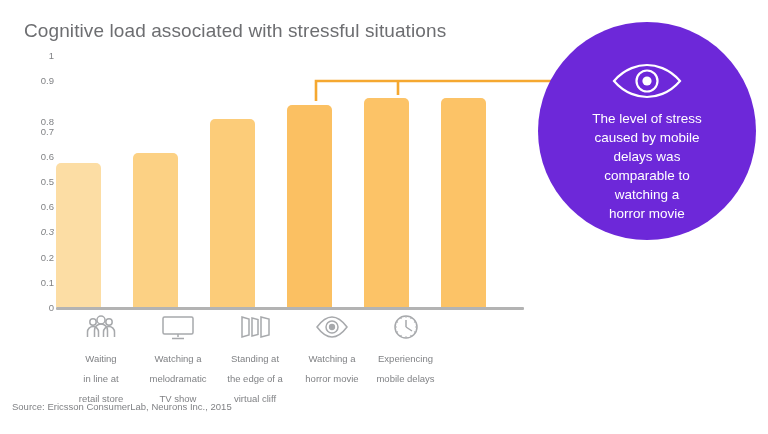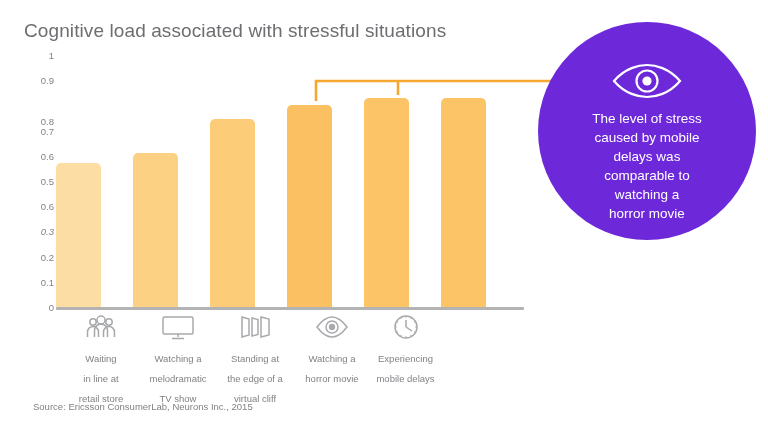--- a/index.html
+++ b/index.html
@@ -118,21 +118,21 @@
     line-height:19px;
     color:#ffffff;
     text-align:center;
     white-space:pre-line;
     padding:0 26px;
   }
 
   
   .source {
     position:absolute;
-    left:33px; top:401px;
+    left:12px; top:401px;
     font-size:9.5px;
     color:#808285;
   }
 </style>
 </head>
 <body>
 
 <div id="chart-root">
 
   <div class="chart-title">Cognitive load associated with stressful situations</div>

